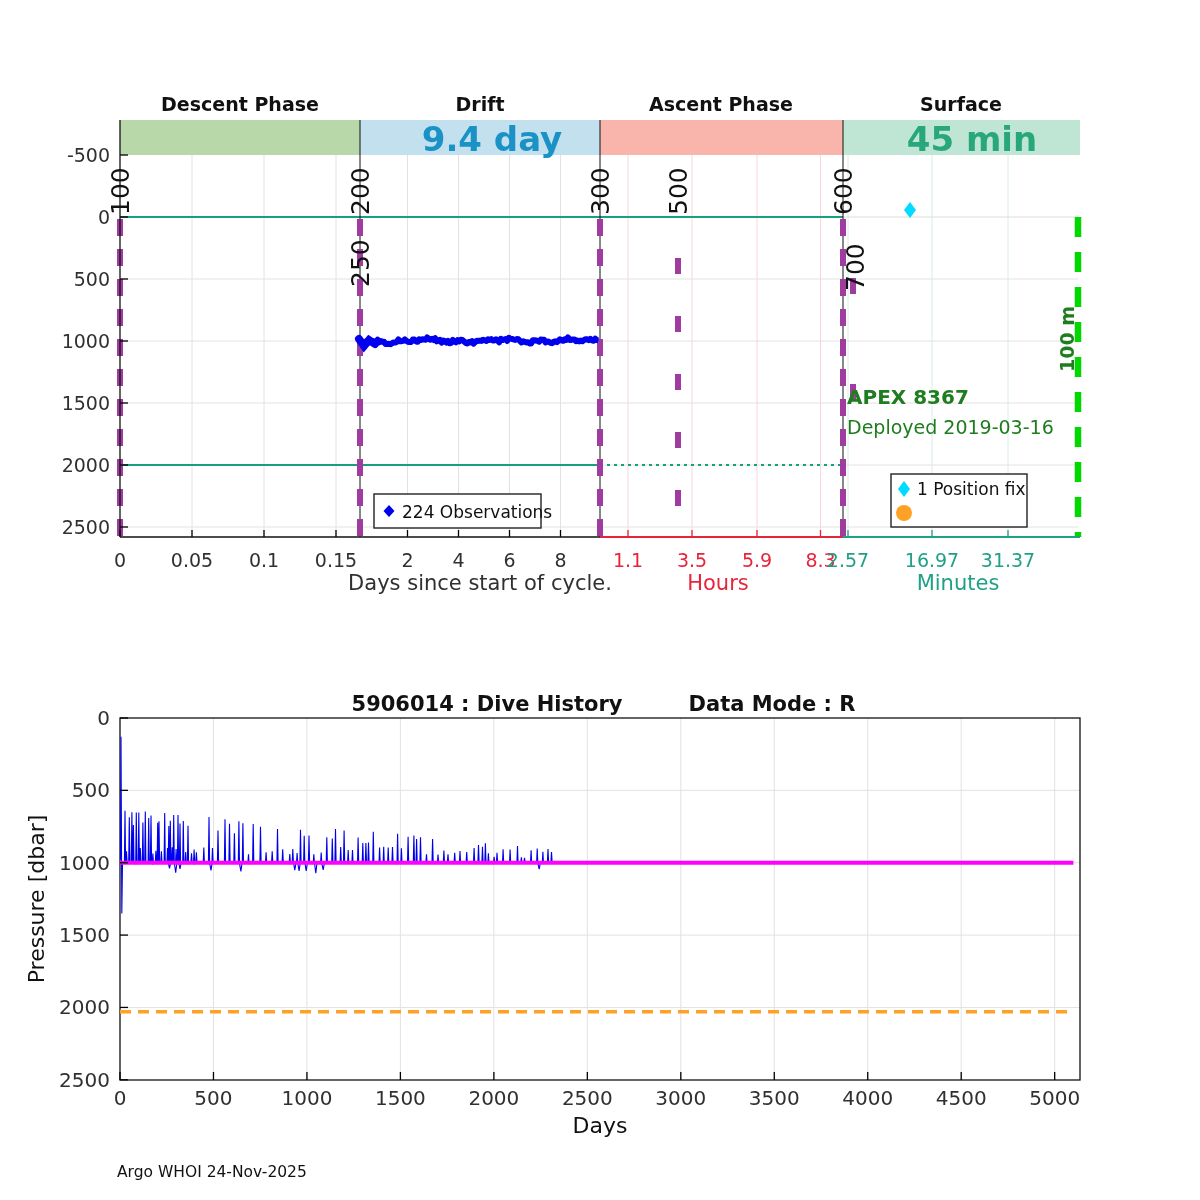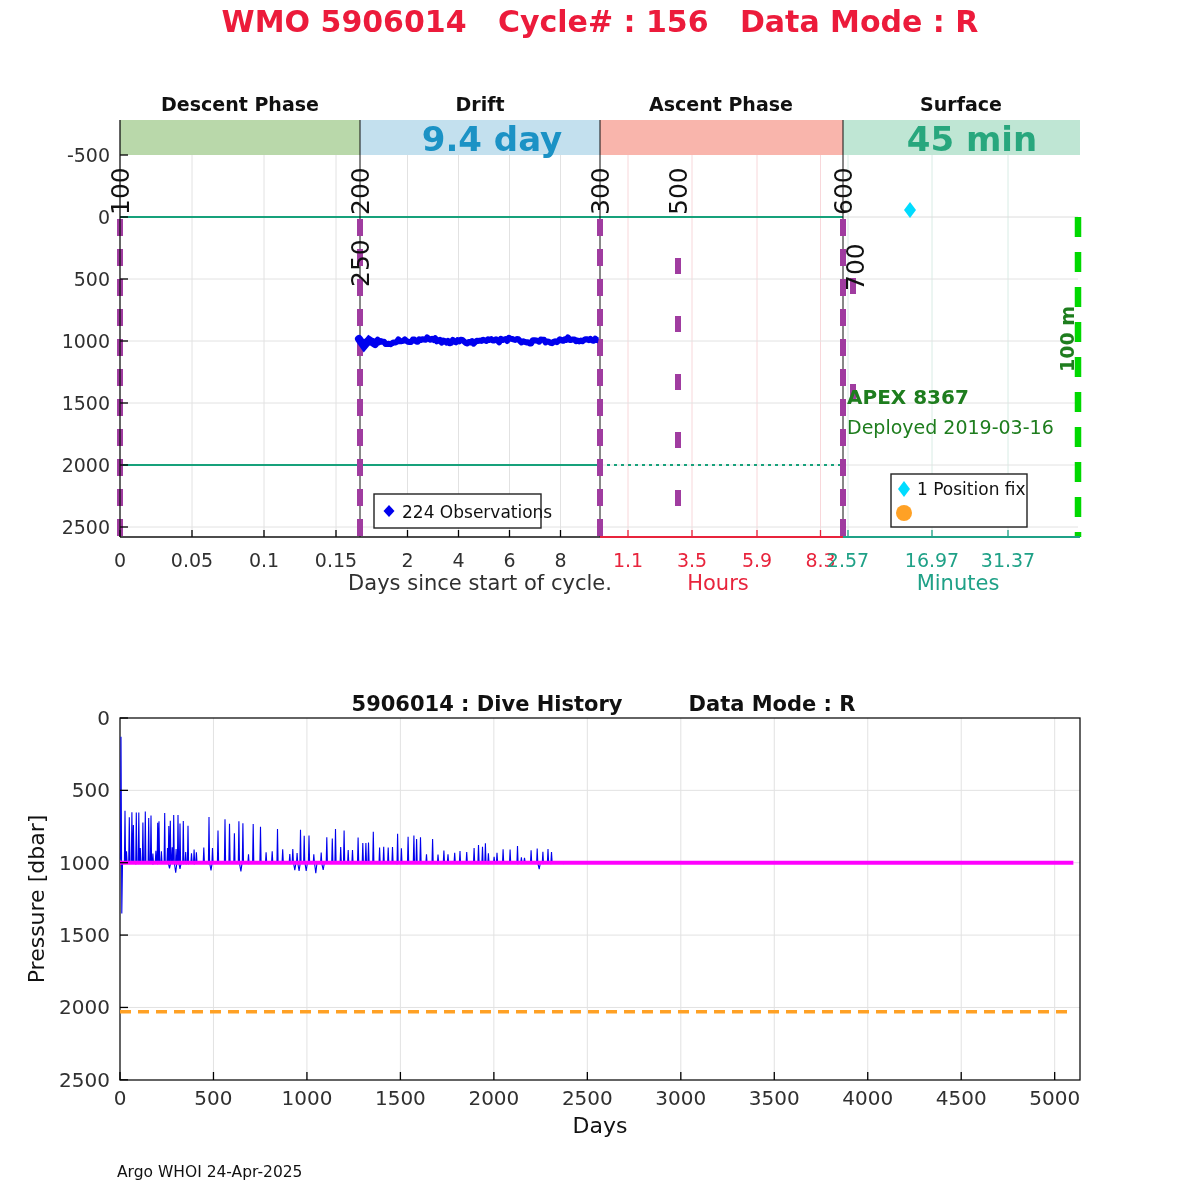--- a/index.html
+++ b/index.html
@@ -8,21 +8,20 @@
   #fig-title{position:absolute;top:4px;left:0;width:1200px;text-align:center;
              font-size:30px;font-weight:bold;white-space:pre;}
   #footer{position:absolute;top:1163px;left:117px;font-size:15.5px;color:#111;}
   svg{position:absolute;top:0;left:0;}
   text{font-family:"DejaVu Sans","Liberation Sans",sans-serif;}
 </style>
 </head>
 <body>
 
 <div id="page">
-  <div id="fig-title" style="color: rgb(236, 27, 59);">WMO 5906014   Cycle# : 156   Data Mode : R</div>
 
   <svg id="plot" width="1200" height="1200" viewBox="0 0 1200 1200">
 
     <g id="c1-grid">
         <line x1="192" y1="120" x2="192" y2="537" stroke="#e2e2e2" stroke-width="1"></line>
         <line x1="264" y1="120" x2="264" y2="537" stroke="#e2e2e2" stroke-width="1"></line>
         <line x1="336" y1="120" x2="336" y2="537" stroke="#e2e2e2" stroke-width="1"></line>
         <line x1="407.5" y1="120" x2="407.5" y2="537" stroke="#e2e2e2" stroke-width="1"></line>
         <line x1="458.5" y1="120" x2="458.5" y2="537" stroke="#e2e2e2" stroke-width="1"></line>
         <line x1="509.5" y1="120" x2="509.5" y2="537" stroke="#e2e2e2" stroke-width="1"></line>
@@ -218,14 +217,14 @@
         <line x1="120" y1="1079.8" x2="128" y2="1079.8" stroke="#000" stroke-width="1.3"></line>
         <text x="110" y="1086.8" font-size="20" fill="#303030" text-anchor="end">2500</text>
       </g>
 
     <text x="487" y="711" font-size="21" font-weight="bold" fill="#111" text-anchor="middle">5906014 : Dive History</text>
     <text x="772" y="711" font-size="21" font-weight="bold" fill="#111" text-anchor="middle">Data Mode : R</text>
     <text x="44" y="899" font-size="22" fill="#111" text-anchor="middle" transform="rotate(-90 44 899)">Pressure [dbar]</text>
     <text x="600" y="1133" font-size="22" fill="#111" text-anchor="middle">Days</text>
   </svg>
 
-  <div id="footer">Argo WHOI 24-Apr-2025</div>
+  <div id="footer">Argo WHOI 24-Nov-2025</div>
 </div>
 
 </body></html>

